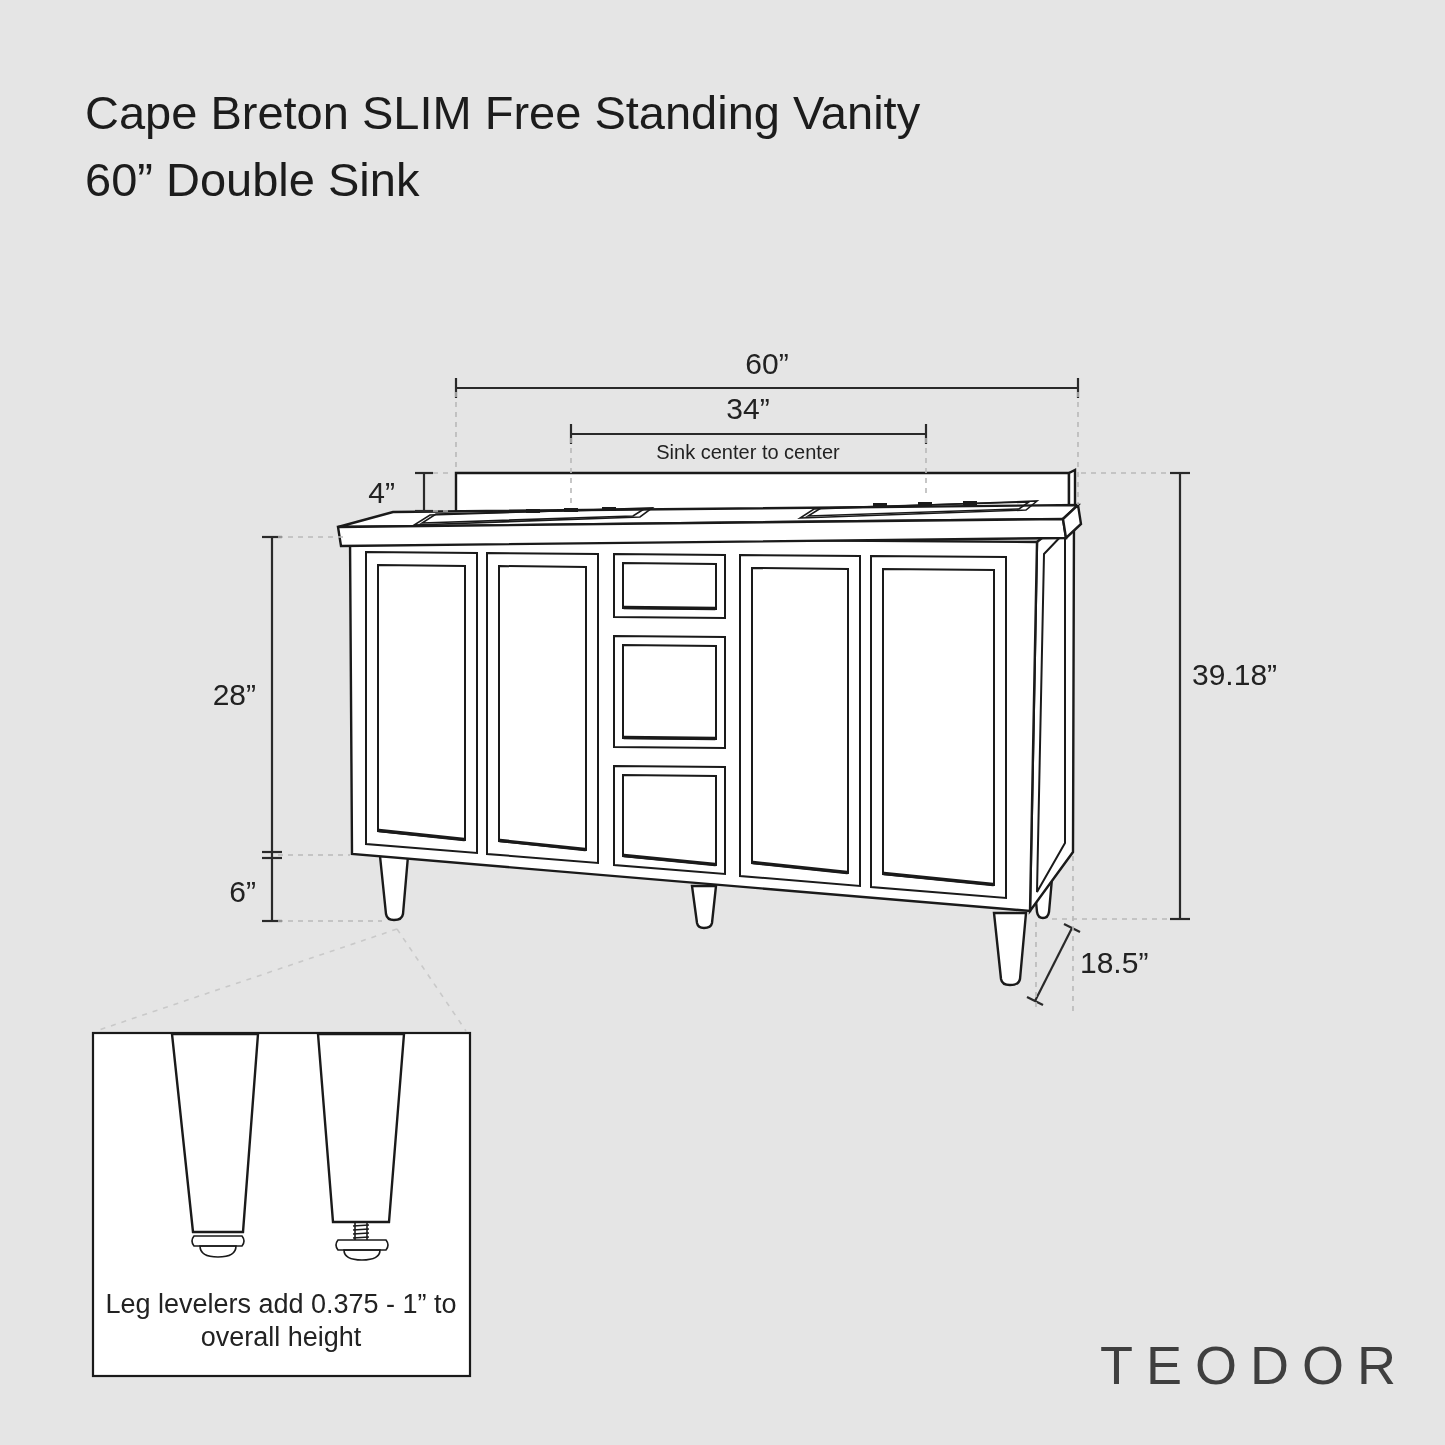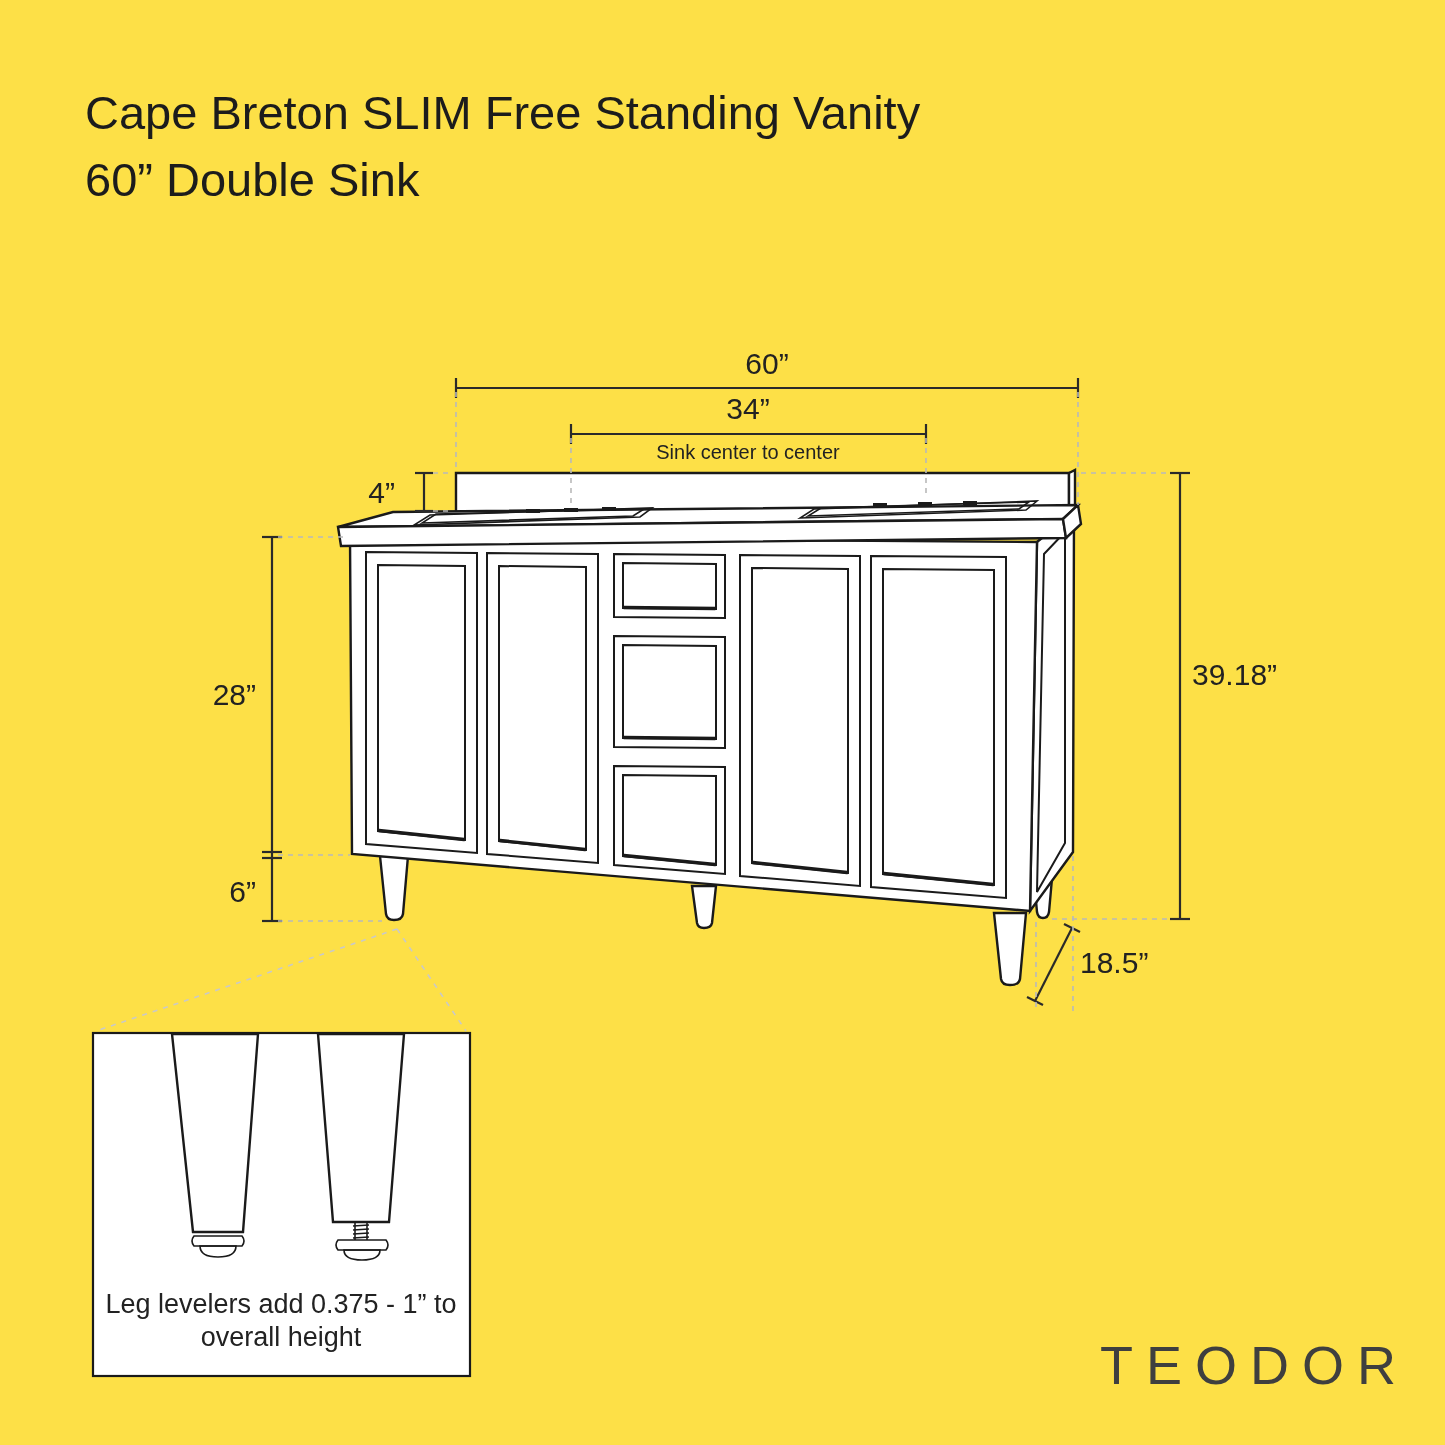--- a/index.html
+++ b/index.html
@@ -1,16 +1,16 @@
 <!DOCTYPE html>
 <html><head>
 <meta charset="utf-8">
 <style>
   html,body{margin:0;padding:0;background:#ffffff;}
-  .page{position:relative;width:1445px;height:1445px;background:#fde047;overflow:hidden;
+  .page{position:relative;width:1445px;height:1445px;background:#e5e5e5;overflow:hidden;
         font-family:"Liberation Sans","DejaVu Sans",sans-serif;}
   svg{display:block}
   .lnthin{fill:none;stroke:#1a1a1a;stroke-width:1.6;}
   .lnfill{fill:#ffffff;stroke:#1a1a1a;stroke-width:2.4;stroke-linejoin:miter;}
   .panel {fill:#ffffff;stroke:#1a1a1a;stroke-width:2;stroke-linejoin:miter;}
   .shadow{fill:none;stroke:#1a1a1a;stroke-width:3.4;stroke-linecap:round;}
   .dm   {fill:none;stroke:#2a2a2a;stroke-width:2.2;stroke-linecap:butt;}
   .dl   {fill:none;stroke:#b9b9b9;stroke-width:1.6;stroke-dasharray:5 5;}
   .leader{fill:none;stroke:#c9c9c9;stroke-width:1.6;stroke-dasharray:5 6;}
   .dark {fill:#1a1a1a;stroke:none;}

